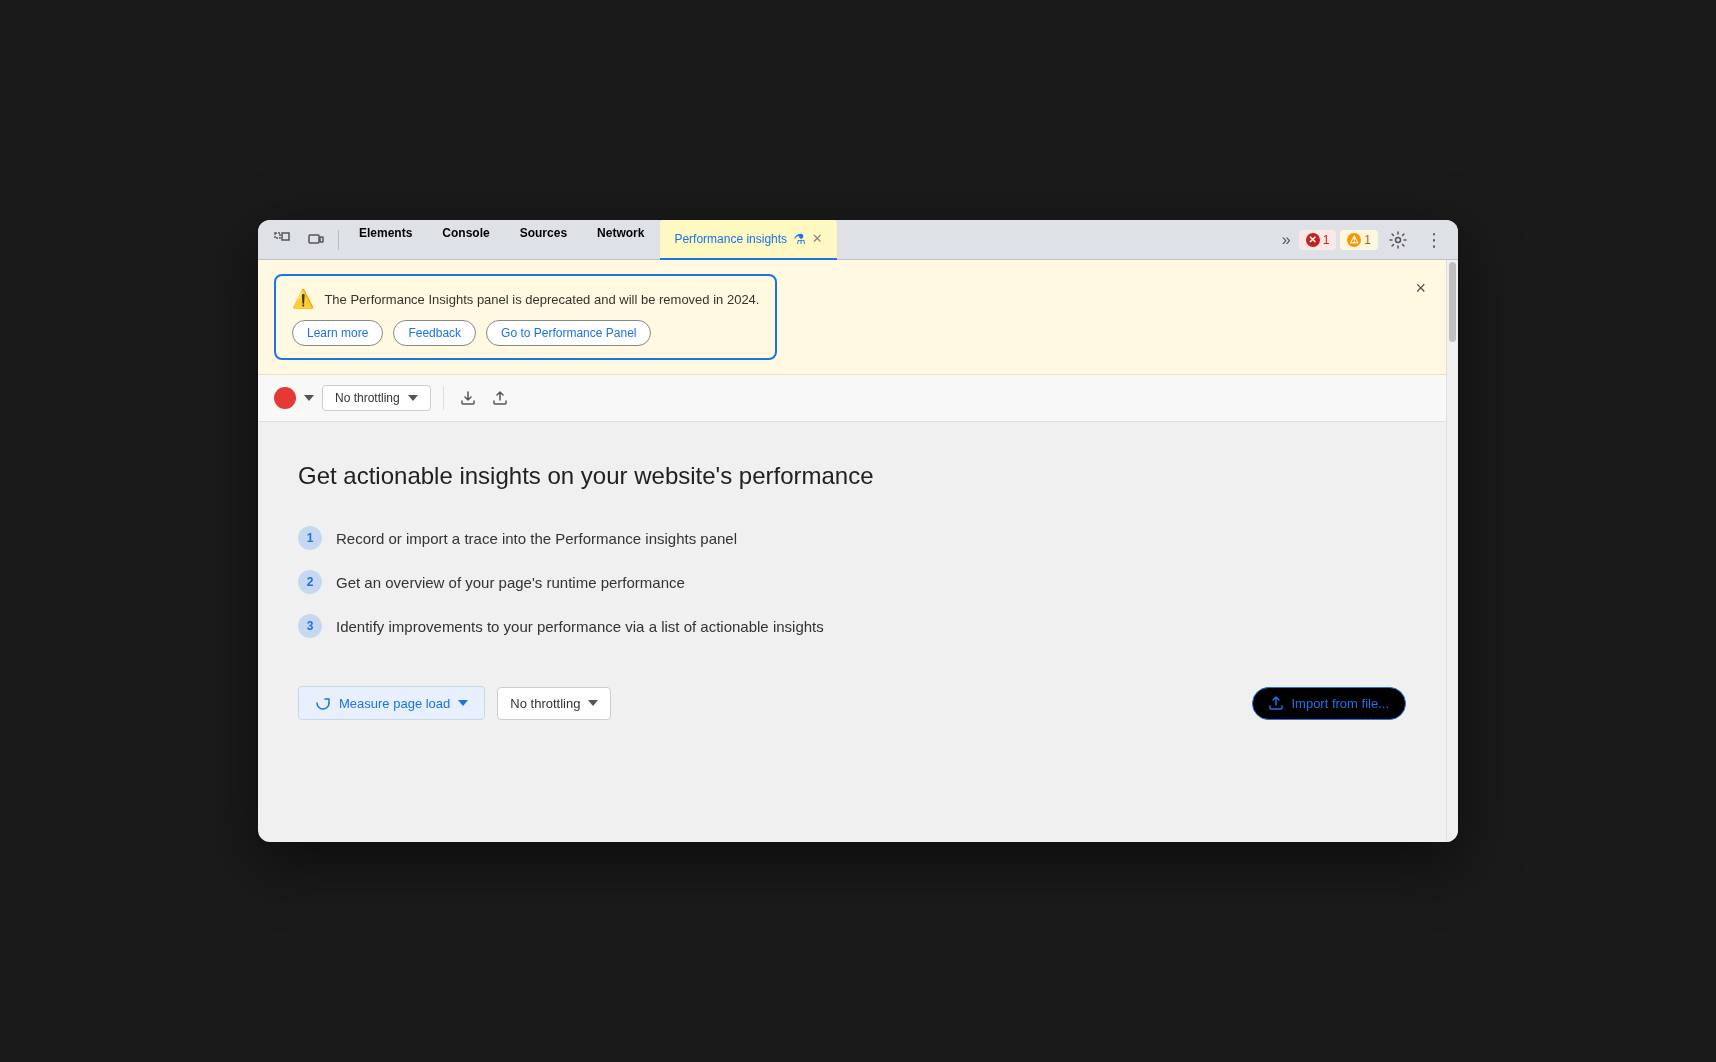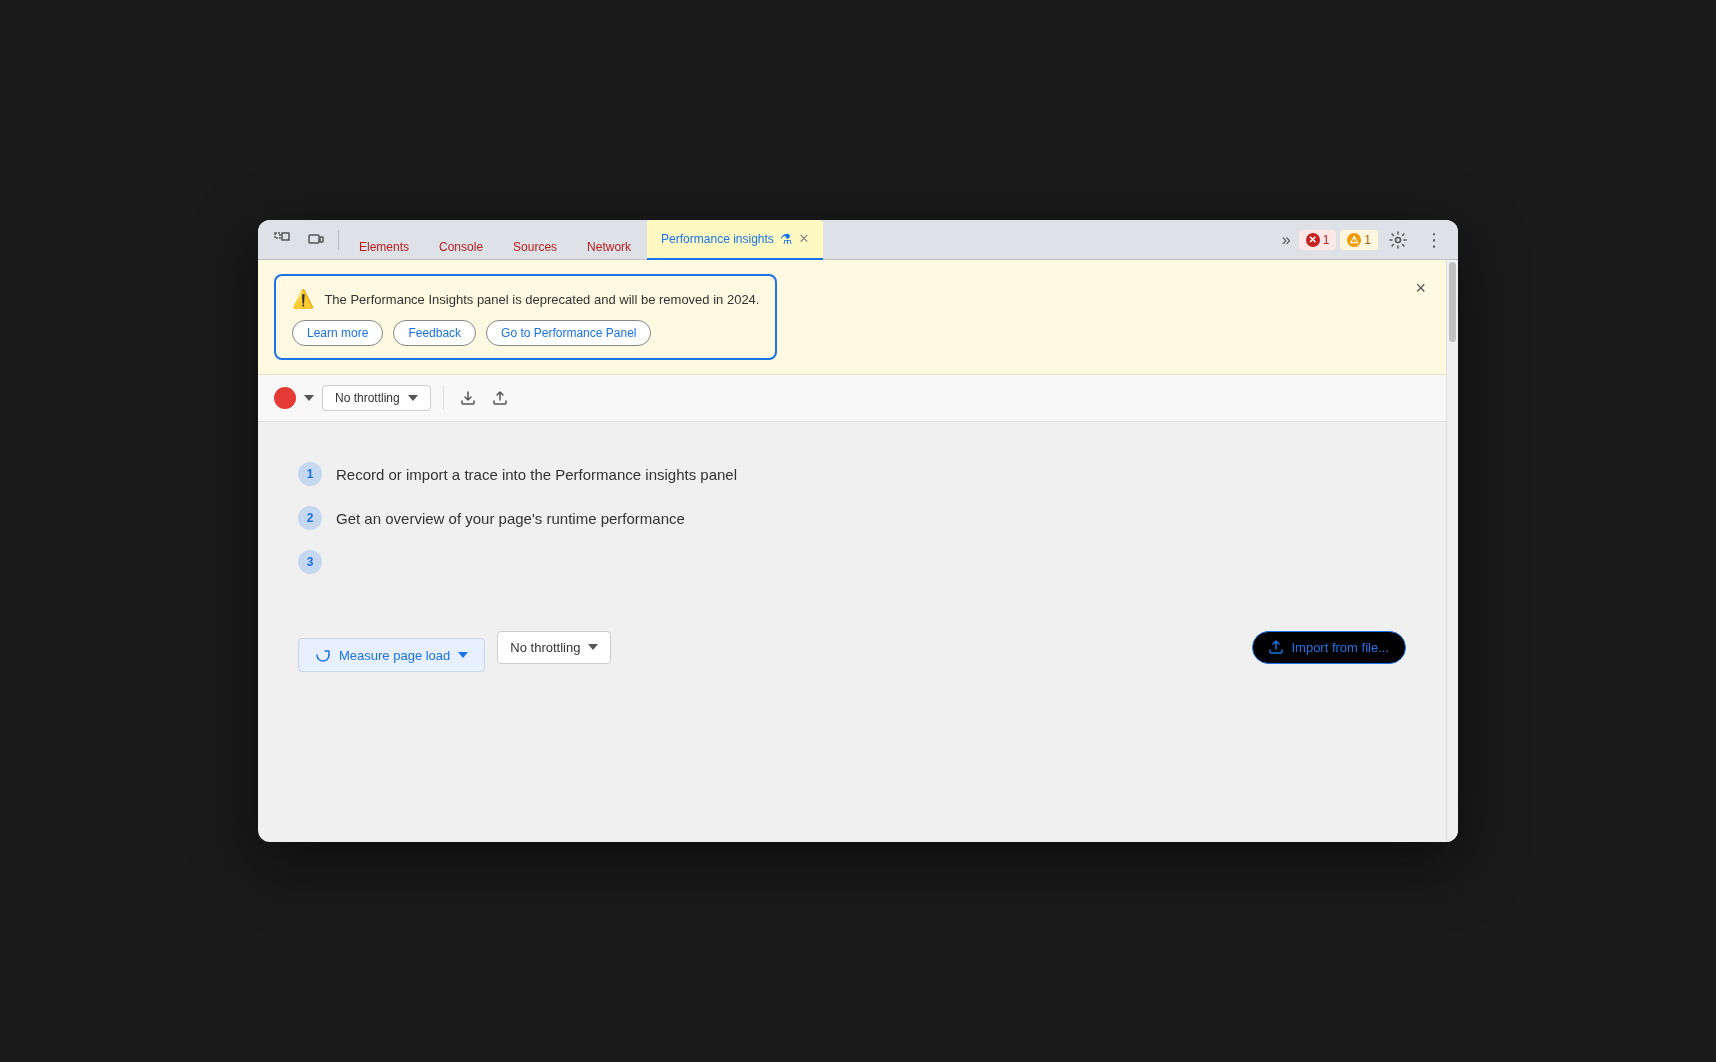--- a/index.html
+++ b/index.html
@@ -75,27 +75,28 @@
     }
     .tab-divider {
       width: 1px;
       height: 20px;
       background: #bbb;
       margin: 0 4px;
     }
     .tab {
       padding: 6px 14px;
       font-size: 12px;
-      color: #b91c1c;
+      color: #000000;
       cursor: pointer;
       border-radius: 4px 4px 0 0;
       white-space: nowrap;
       height: 40px;
       display: flex;
-      align-items: flex-end;
+      align-items: flex-start;
+      font-weight: bold;
     }
     .tab.active {
       color: #1a73e8;
       background: #fef9c3;
       border-bottom: 2px solid #1a73e8;
       font-weight: 500;
     }
     .tabs-right {
       margin-left: auto;
       display: flex;
@@ -308,21 +309,20 @@
       align-items: center;
       gap: 8px;
       padding: 8px 16px;
       background: #e8f0fe;
       border: 1px solid #c5d8f0;
       border-radius: 4px;
       font-size: 13px;
       color: #1a73e8;
       cursor: pointer;
       font-family: inherit;
-      margin-top: 16px;
     }
     .throttle-dropdown {
       display: flex;
       align-items: center;
       gap: 8px;
       padding: 8px 12px;
       border: 1px solid #ccc;
       border-radius: 4px;
       background: white;
       font-size: 13px;
@@ -461,32 +461,34 @@
         </button>
         <button class="toolbar-icon-btn">
           <svg width="16" height="16" viewBox="0 0 16 16" fill="none">
             <path d="M8 10V2M5 5l3-3 3 3" stroke="#555" stroke-width="1.5" stroke-linecap="round" stroke-linejoin="round"></path>
             <path d="M2 11v2a1 1 0 001 1h10a1 1 0 001-1v-2" stroke="#555" stroke-width="1.5" stroke-linecap="round"></path>
           </svg>
         </button>
       </div>
 
       <div class="main-panel">
+        <h1 class="panel-title">Get actionable insights on your website's performance</h1>
 
         <div class="steps-list">
           <div class="step-item">
             <div class="step-number">1</div>
             <span class="step-text">Record or import a trace into the Performance insights panel</span>
           </div>
           <div class="step-item">
             <div class="step-number">2</div>
             <span class="step-text">Get an overview of your page's runtime performance</span>
           </div>
           <div class="step-item">
             <div class="step-number">3</div>
+            <span class="step-text">Identify improvements to your performance via a list of actionable insights</span>
           </div>
         </div>
 
         <div class="action-bar">
           <button class="measure-btn">
             <svg width="16" height="16" viewBox="0 0 16 16" fill="none">
               <path d="M14 8A6 6 0 112 8" stroke="#1a73e8" stroke-width="1.5" stroke-linecap="round"></path>
               <path d="M14 8V4h-4" stroke="#1a73e8" stroke-width="1.5" stroke-linecap="round" stroke-linejoin="round"></path>
             </svg>
             <span>Measure page load</span>

